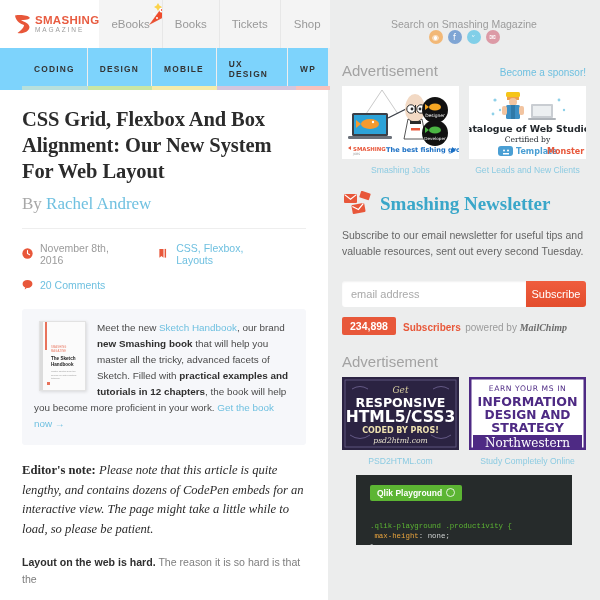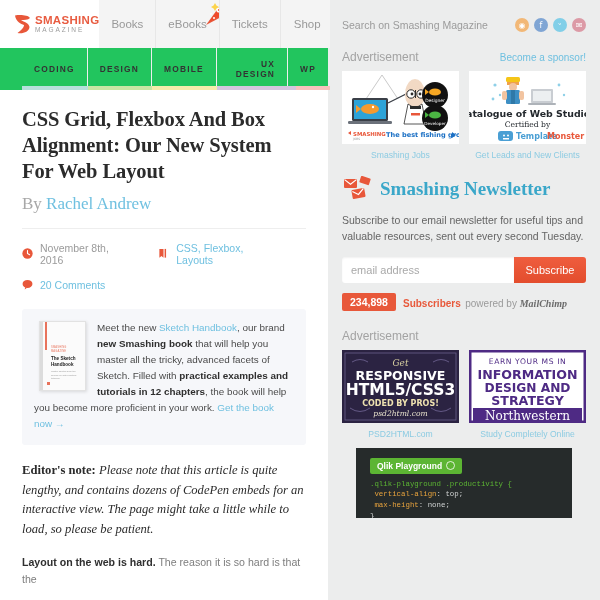--- a/index.html
+++ b/index.html
@@ -52,24 +52,23 @@
     cursor: pointer;
   }
   .top-nav-item:first-child { border-left: none; }
   .ebooks-star {
     position: absolute; right: -9px; top: 1px;
     width: 28px; height: 26px;
   }
 
   
   .cat-wrap {
-    background: #22c55e;
+    background: #7dd3fc;
     height: 42px;
     position: relative;
-    text-align: right;
   }
   .cat-nav { display: flex; height: 42px; padding-left: 22px; }
   .cat-item {
     position: relative;
     display: flex; align-items: center;
     font-size: 8.4px; font-weight: bold; color: #333;
     letter-spacing: 1.2px; padding: 0 12px;
     border-right: 1px solid #eee;
     cursor: pointer;
   }
@@ -169,20 +168,21 @@
   
   .sidebar {
     position: absolute; left: 330px; top: 0;
     width: 270px; height: 600px;
     background: #eceded;
     padding: 18px 14px 0 12px;
   }
   .sb-search-head {
     display: flex; align-items: center; justify-content: space-between;
     margin-bottom: 9px;
+    flex-direction: column;
   }
   .sb-search-label { font-size: 10.5px; color: #9b9b9b; }
   .social { display: flex; gap: 5px; }
   .soc {
     width: 14px; height: 14px; border-radius: 50%;
     display: flex; align-items: center; justify-content: center;
     color: #fff; font-size: 8px; cursor: pointer;
     font-family: "DejaVu Sans", sans-serif;
   }
   .search-row { display: flex; height: 29px; }
@@ -198,21 +198,21 @@
     width: 64px; border: none; cursor: pointer;
     background: linear-gradient(#ef5d3e, #e34d2d);
     color: #fff; font-size: 11.5px; border-radius: 0 3px 3px 0;
     font-family: "Liberation Sans", sans-serif;
   }
 
   .ad-head {
     display: flex; align-items: baseline; justify-content: space-between;
     margin-top: 18px; margin-bottom: 7px;
   }
-  .ad-label { font-size: 12px; color: #a3a3a3; }
+  .ad-label { font-size: 15px; color: #a3a3a3; }
   .ad-sponsor { font-size: 10px; color: #6fc0e0; text-decoration: none; cursor: pointer; margin-left: 46px; }
   .ad-grid { display: flex; gap: 10px; }
   .ad-cell { width: 117px; }
   .ad-box {
     width: 117px; height: 73px; overflow: hidden;
     background: #fff; position: relative;
   }
   .ad-cap {
     display: block; text-align: center; font-size: 8.6px;
     color: #8ccbe2; margin-top: 6px; text-decoration: none; cursor: pointer;
@@ -223,30 +223,30 @@
     margin-top: 16px;
   }
   .nl-head { display: flex; align-items: center; gap: 8px; }
   .nl-title {
     font-family: "Liberation Serif", serif;
     font-size: 19px; font-weight: bold; color: #3aa7c9;
   }
   .nl-copy {
     margin-top: 11px; font-size: 10.5px; line-height: 1.5; color: #656565;
   }
-  .nl-form { display: flex; height: 26px; margin-top: 12px; }
+  .nl-form { display: flex; height: 26px; margin-top: 21px; }
   .nl-input {
     flex: 1; border: none; outline: none; background: #fff;
     border-radius: 3px 0 0 3px; padding: 0 9px; font-size: 11px; color: #555;
     font-family: "Liberation Sans", sans-serif;
     box-shadow: inset 0 1px 2px rgba(0,0,0,.06);
   }
   .nl-input::placeholder { color: #a9a9a9; }
   .nl-btn {
-    width: 72px; border: none; cursor: pointer;
+    width: 60px; border: none; cursor: pointer;
     background: linear-gradient(#ef5d3e, #e34d2d);
     color: #fff; font-size: 11px; border-radius: 0 3px 3px 0;
     font-family: "Liberation Sans", sans-serif;
   }
   .nl-stats { display: flex; align-items: center; margin-top: 10px; gap: 7px; }
   .nl-count {
     background: #e8583a; color: #fff; font-size: 10.5px; font-weight: bold;
     padding: 3px 8px; border-radius: 2px;
   }
   .nl-subs { font-size: 10px; font-weight: bold; color: #e8583a; line-height: 1.15; }
@@ -268,21 +268,21 @@
     background: #5cb533; color: #fff;
     font-family: "Liberation Sans", sans-serif;
     font-size: 8.5px; font-weight: bold;
     padding: 3px 7px; border-radius: 2px;
   }
   .qlik-circle {
     width: 9px; height: 9px; border-radius: 50%;
     border: 1px solid rgba(255,255,255,.8);
     display: inline-block;
   }
-  .code-lines { margin-top: 5px; font-size: 7.4px; line-height: 1.45; }
+  .code-lines { margin-top: 20px; font-size: 7.4px; line-height: 1.45; }
   .c-sel { color: #5cb533; }
   .c-prop { color: #e8a33d; }
   .c-val { color: #cfd2d2; }
   .c-brace { color: #cfd2d2; }
   .code-wrap-outer { padding: 0 14px; }
 
   .clearfix::after { content: ""; display: block; clear: both; }
 </style>
 </head>
 <body>
@@ -295,35 +295,35 @@
       <div class="logo">
         <svg class="logo-mark" viewBox="0 0 17 20">
           <path d="M1 1.5 C6 0.5 14 1 16 4 C14 6 10 6 7 6 C10 8 15 9 15.5 13 C15 18 9 20 3.5 19 C7 16 10 14 10 11 C7 10 2 8 1 1.5 Z" fill="#e8573a"></path>
         </svg>
         <span class="logo-text">
           <span class="logo-title">SMASHING</span>
           <span class="logo-sub">MAGAZINE</span>
         </span>
       </div>
       <div class="top-nav-items">
-        <div class="top-nav-item">
-          <span>Books</span>
-        </div>
         <div class="top-nav-item">
           <span>eBooks</span>
           <svg class="ebooks-star" viewBox="0 0 28 26">
             <path d="M6 24 L22 2 L25 14 Z" fill="#e8573a"></path>
             <path d="M9 21 L21 5 L23 13 Z" fill="#f04a2a"></path>
             <circle cx="19" cy="9" r="2.6" fill="#fff"></circle>
             <circle cx="19" cy="9" r="1.1" fill="#f04a2a"></circle>
             <path d="M15 2 l1.4 2.6 2.6 1.4 -2.6 1.4 -1.4 2.6 -1.4 -2.6 -2.6 -1.4 2.6 -1.4 Z" fill="#fcd34a"></path>
             <path d="M23 1 l.8 1.6 1.6.8 -1.6.8 -.8 1.6 -.8 -1.6 -1.6 -.8 1.6 -.8 Z" fill="#fcd34a"></path>
             <circle cx="11" cy="13" r="1" fill="#fff"></circle>
             <circle cx="14" cy="17" r="1" fill="#fff"></circle>
           </svg>
+        </div>
+        <div class="top-nav-item">
+          <span>Books</span>
         </div>
         <div class="top-nav-item">
           <span>Tickets</span>
         </div>
         <div class="top-nav-item">
           <span>Shop</span>
         </div>
         <div class="top-nav-item">
           <span>Jobs</span>
         </div>
@@ -574,20 +574,19 @@
     </div>
 
     <div class="code-wrap-outer">
       <div class="code-box">
         <span class="qlik-badge">
           <span>Qlik Playground</span>
           <span class="qlik-circle"></span>
         </span>
         <div class="code-lines">
           <div class="c-sel">.qlik-playground .productivity {</div>
-          <div>&nbsp;<span class="c-prop">vertical-align</span><span class="c-val">: top;</span></div>
           <div>&nbsp;<span class="c-prop">max-height</span><span class="c-val">: none;</span></div>
           <div class="c-brace">}</div>
         </div>
       </div>
     </div>
   </div>
 </div>
 
 </body></html>

